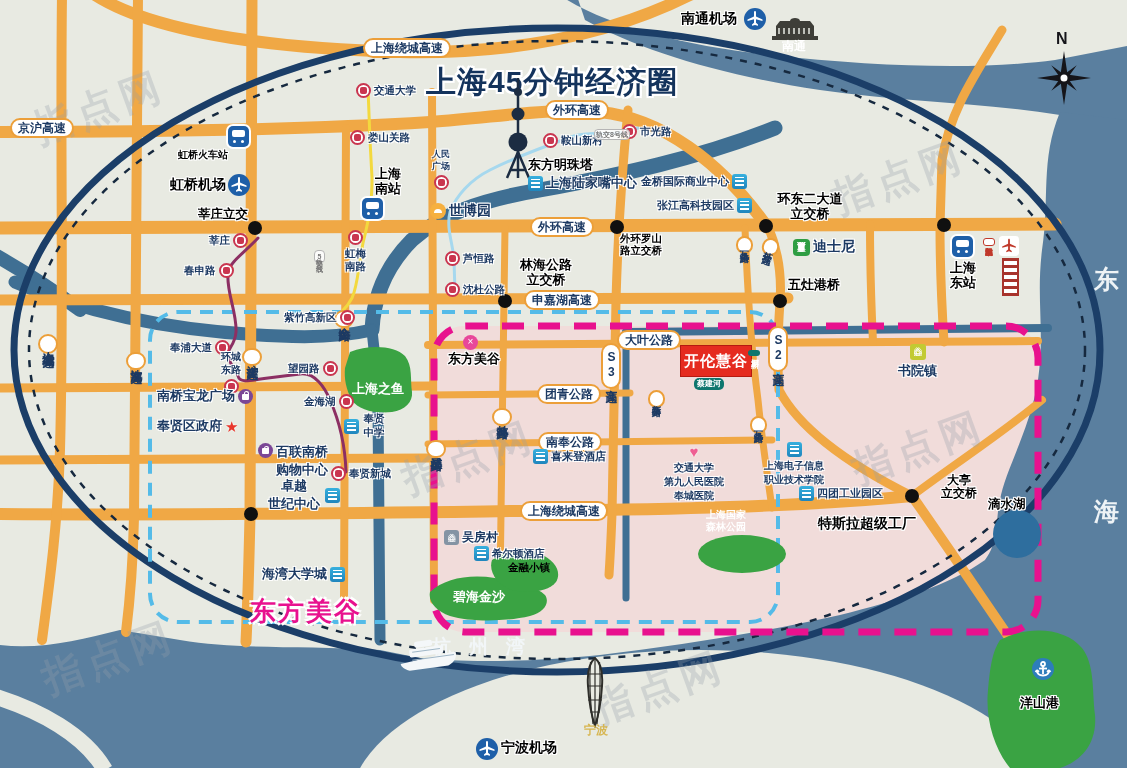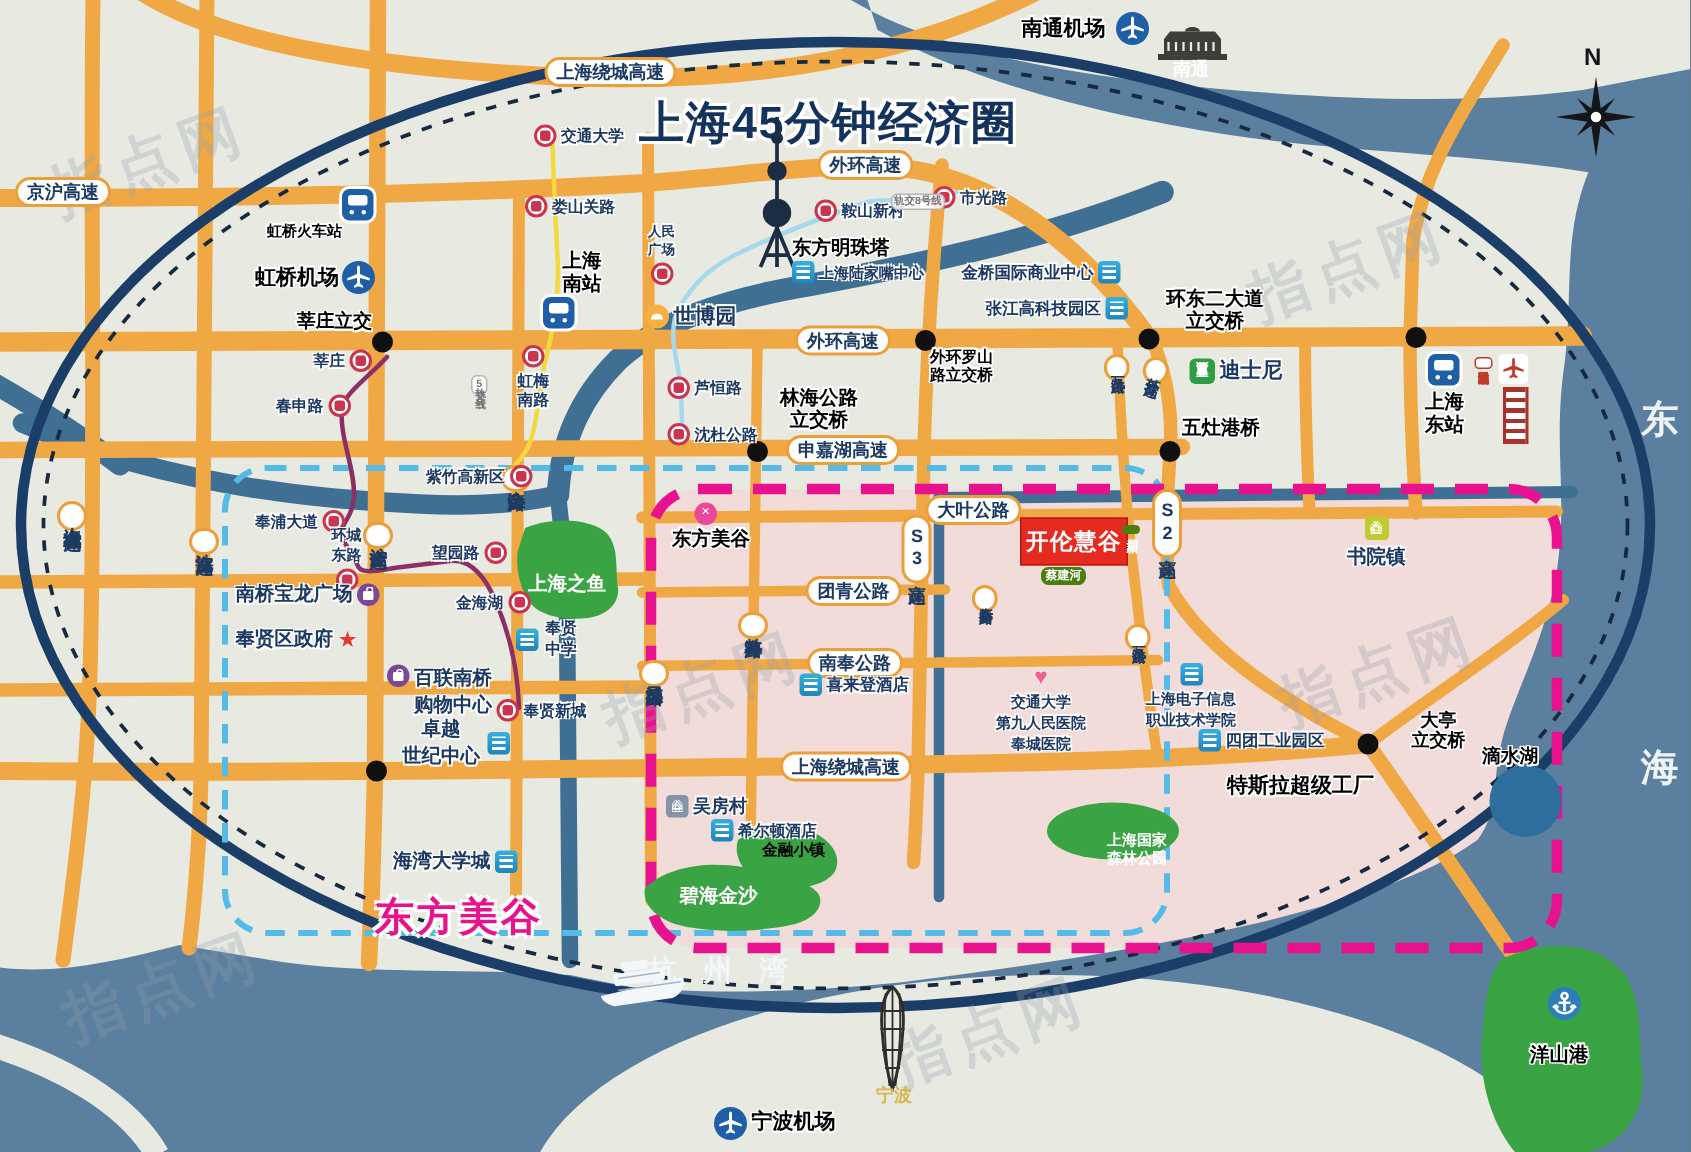--- a/index.html
+++ b/index.html
@@ -57,21 +57,21 @@
   .t-lingang{position:absolute;font-size:26px;font-weight:bold;color:#1b3a66;white-space:nowrap;
       text-shadow:-2px -2px 0 #fff,2px -2px 0 #fff,-2px 2px 0 #fff,2px 2px 0 #fff;}
   .t-dfmg{position:absolute;font-size:26px;font-weight:bold;color:#e8118e;white-space:nowrap;letter-spacing:2px;
       text-shadow:-2px -2px 0 #fff,2px -2px 0 #fff,-2px 2px 0 #fff,2px 2px 0 #fff;}
   .t-bay{position:absolute;font-size:19px;font-weight:bold;color:#f2f6f8;letter-spacing:18px;white-space:nowrap;}
   .sea-char{position:absolute;font-size:25px;font-weight:bold;color:#eef3f6;}
   .n-char{position:absolute;font-size:16px;font-weight:bold;color:#15151a;}
 
   .red-box{position:absolute;background:#e52b1f;border:1px solid #b51a10;color:#fff;font-weight:bold;font-size:15px;
       letter-spacing:1px;display:flex;align-items:center;justify-content:center;}
-  .green-tag{position:absolute;background:#4d7c0f;color:#fff;font-size:8px;font-weight:bold;border-radius:5px;padding:0 3px;line-height:12px;}
+  .green-tag{position:absolute;background:#0f766e;color:#fff;font-size:8px;font-weight:bold;border-radius:5px;padding:0 3px;line-height:12px;}
   .gt-v{writing-mode:vertical-rl;text-orientation:upright;padding:3px 1px;line-height:10px;}
   .tag{position:absolute;background:rgba(255,255,255,.85);border:1px solid #b5b5b5;color:#777;font-size:7px;font-weight:bold;border-radius:4px;padding:0 1px;line-height:9px;}
   .tag-v{writing-mode:vertical-rl;text-orientation:upright;padding:2px 0;}
   .pd-pill{position:absolute;writing-mode:vertical-rl;text-orientation:upright;background:#fff;border:1px solid #c0392b;color:#c0392b;
       font-size:7.5px;font-weight:bold;padding:3px 1px;border-radius:3px;line-height:1;}
   .rail{position:absolute;width:13px;height:38px;border-left:2px solid #a8332c;border-right:2px solid #a8332c;
       background:repeating-linear-gradient(0deg,#a8332c 0 3px,#fff 3px 7px);}
   .wm{position:absolute;color:rgba(150,158,168,.30);font-size:40px;font-weight:bold;transform:rotate(-20deg);letter-spacing:6px;pointer-events:none;white-space:nowrap;}
   .gr-lb{position:absolute;font-weight:bold;color:#fff;font-size:13px;white-space:nowrap;}
 </style>
@@ -362,21 +362,21 @@
 <div style="position:absolute;left:500px;top:78px;">
   <svg width="36" height="104" viewBox="0 0 36 104">
         <path d="M18 0 V100" stroke="#1c2c42" stroke-width="2.5"></path>
         <circle cx="18" cy="14" r="4" fill="#1c2c42"></circle>
         <circle cx="18" cy="36" r="6.5" fill="#1c2c42"></circle>
         <circle cx="18" cy="64" r="9.5" fill="#1c2c42"></circle>
         <path d="M18 74 L7 100 M18 74 L29 100 M11 92 H25" stroke="#1c2c42" stroke-width="2.5" fill="none"></path>
       </svg>
 </div>
 <div class="lb" style="left:528px;top:158px;">东方明珠塔</div>
-<div class="station" style="left:528px;top:174px;font-size:10px;">
+<div class="station" style="left:528px;top:174px;font-size:13px;">
       <span class="bico"></span>
       <span>上海陆家嘴中心</span>
     </div>
 <div class="station" style="left:641px;top:174px;font-size:11px;">
       <span>金桥国际商业中心</span>
       <span class="bico"></span>
     </div>
 <div class="station" style="left:657px;top:198px;font-size:11px;">
       <span>张江高科技园区</span>
       <span class="bico"></span>
@@ -434,21 +434,21 @@
 <div class="station" style="left:444px;top:529px;font-size:12px;">
       <span class="wico"></span>
       <span>吴房村</span>
     </div>
 <div class="station" style="left:474px;top:546px;font-size:10.5px;">
       <span class="bico"></span>
       <span>希尔顿酒店</span>
     </div>
 <div class="lb" style="left:508px;top:562px;font-size:10.5px;text-shadow:none;">金融小镇</div>
 <div class="gr-lb" style="left:453px;top:588px;">碧海金沙</div>
-<div class="gr-lb c" style="left:706px;top:555px;width:72px;font-size:10px;text-align:right;line-height:1.2;"><span>上海国家</span><br><span>森林公园</span></div>
+<div class="gr-lb c" style="left:706px;top:509px;width:72px;font-size:10px;text-align:left;line-height:1.2;"><span>上海国家</span><br><span>森林公园</span></div>
 
 <div class="col" style="left:664px;top:444px;font-size:10px;">
       <span class="heart"></span>
       <span>交通大学</span>
       <span style="margin-top:-2px;">第九人民医院</span>
       <span style="margin-top:-2px;">奉城医院</span>
     </div>
 <div class="col" style="left:764px;top:442px;font-size:10px;">
       <span class="bico"></span>
       <span>上海电子信息</span>

